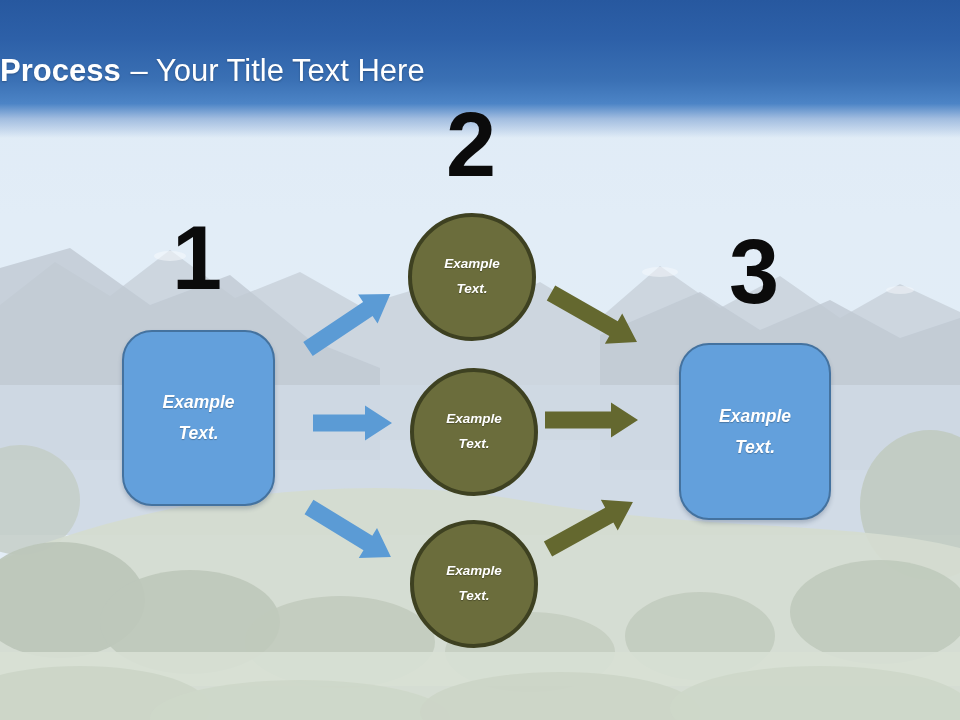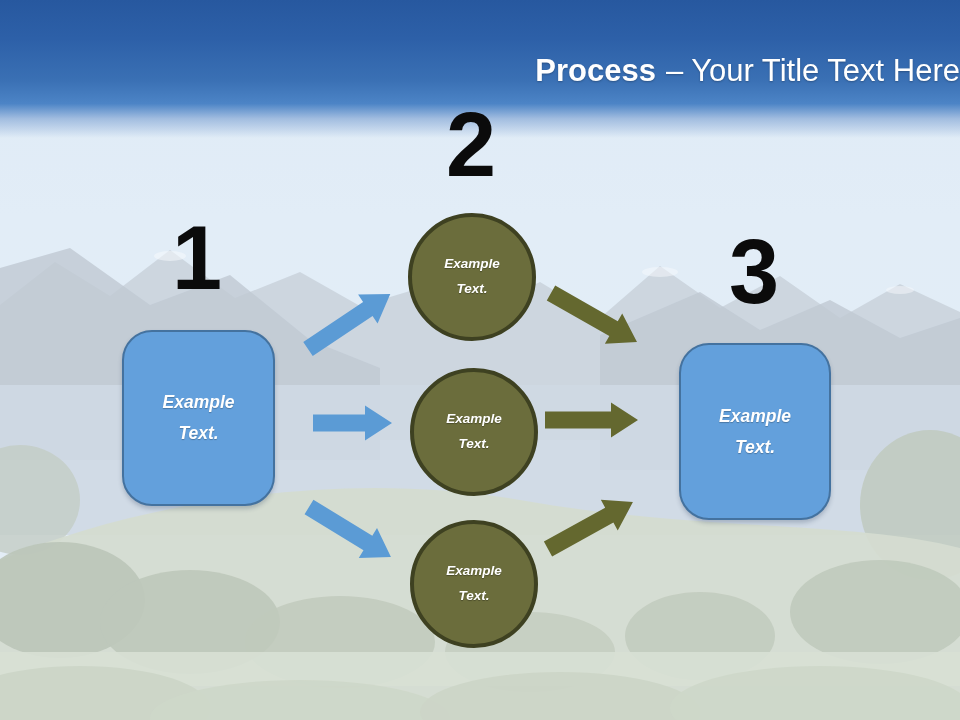--- a/index.html
+++ b/index.html
@@ -15,21 +15,21 @@
 
   
   .banner {
     position:absolute; left:0; top:0; width:960px; height:138px;
     background:linear-gradient(to bottom,
       #27589f 0%, #2d60a8 28%, #3a70b4 58%, #4c84c6 75%,
       rgba(110,150,205,0.55) 86%, rgba(216,230,245,0) 100%);
   }
   .title {
     position:absolute; left:0; top:54px; width:960px;
-    text-align:right; color:#ffffff; font-size:31px; line-height:1.1;
+    text-align:left; color:#ffffff; font-size:31px; line-height:1.1;
     text-shadow:0 1px 2px rgba(0,0,0,0.25);
   }
   .title .t-bold { font-weight:700; }
   .title .t-rest { font-weight:400; margin-left:0.32em; }
 
   
   .stepnum {
     position:absolute; width:120px; text-align:center;
     font-size:90px; font-weight:700; color:#0b0b0b; line-height:1;
   }

